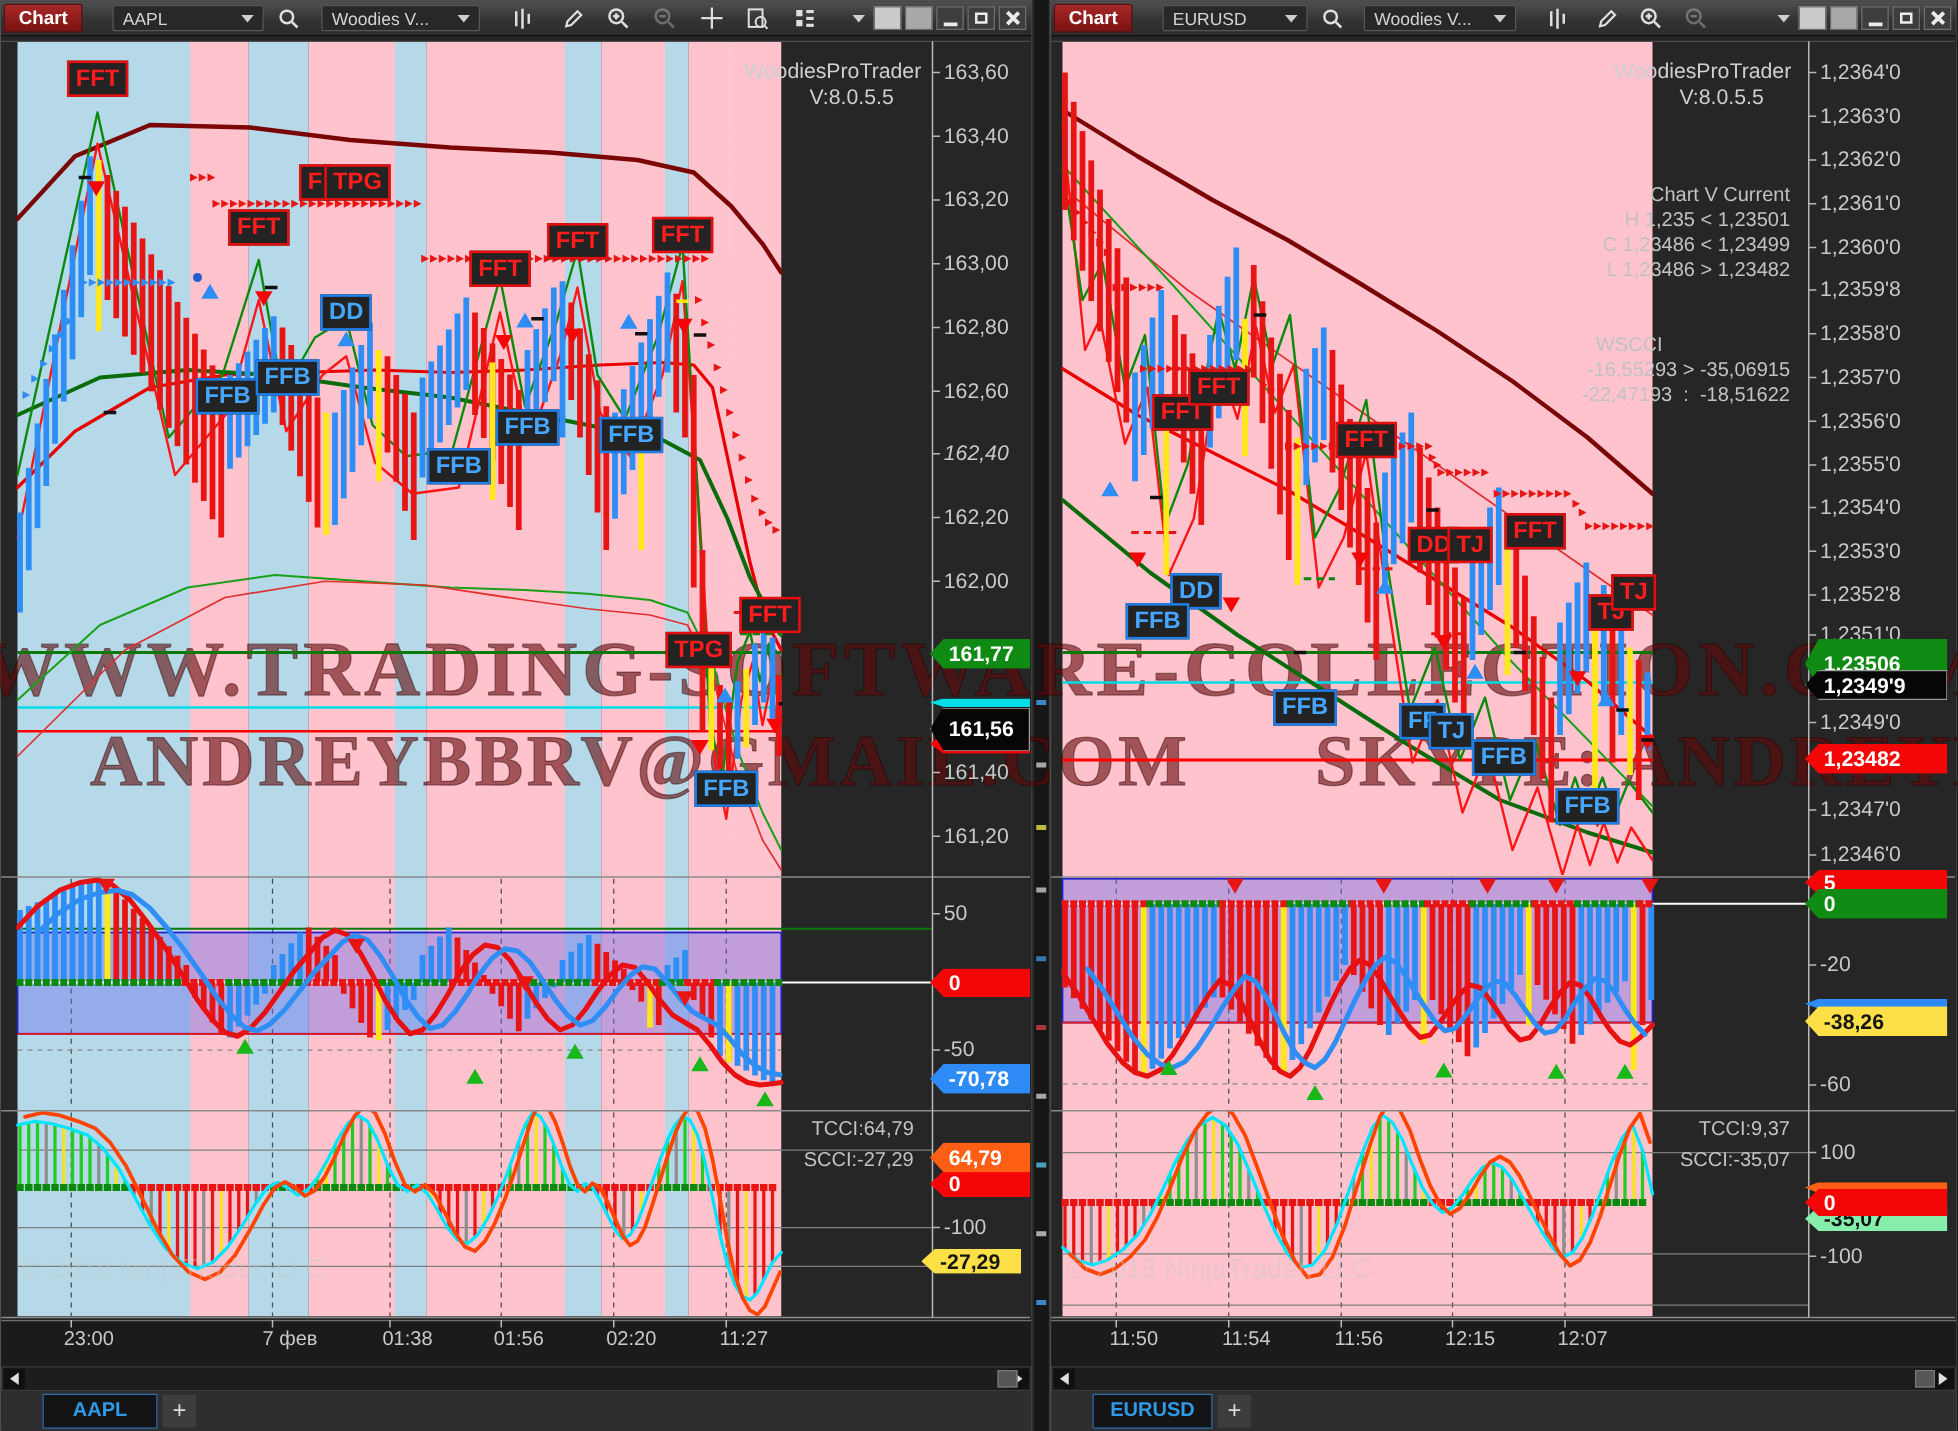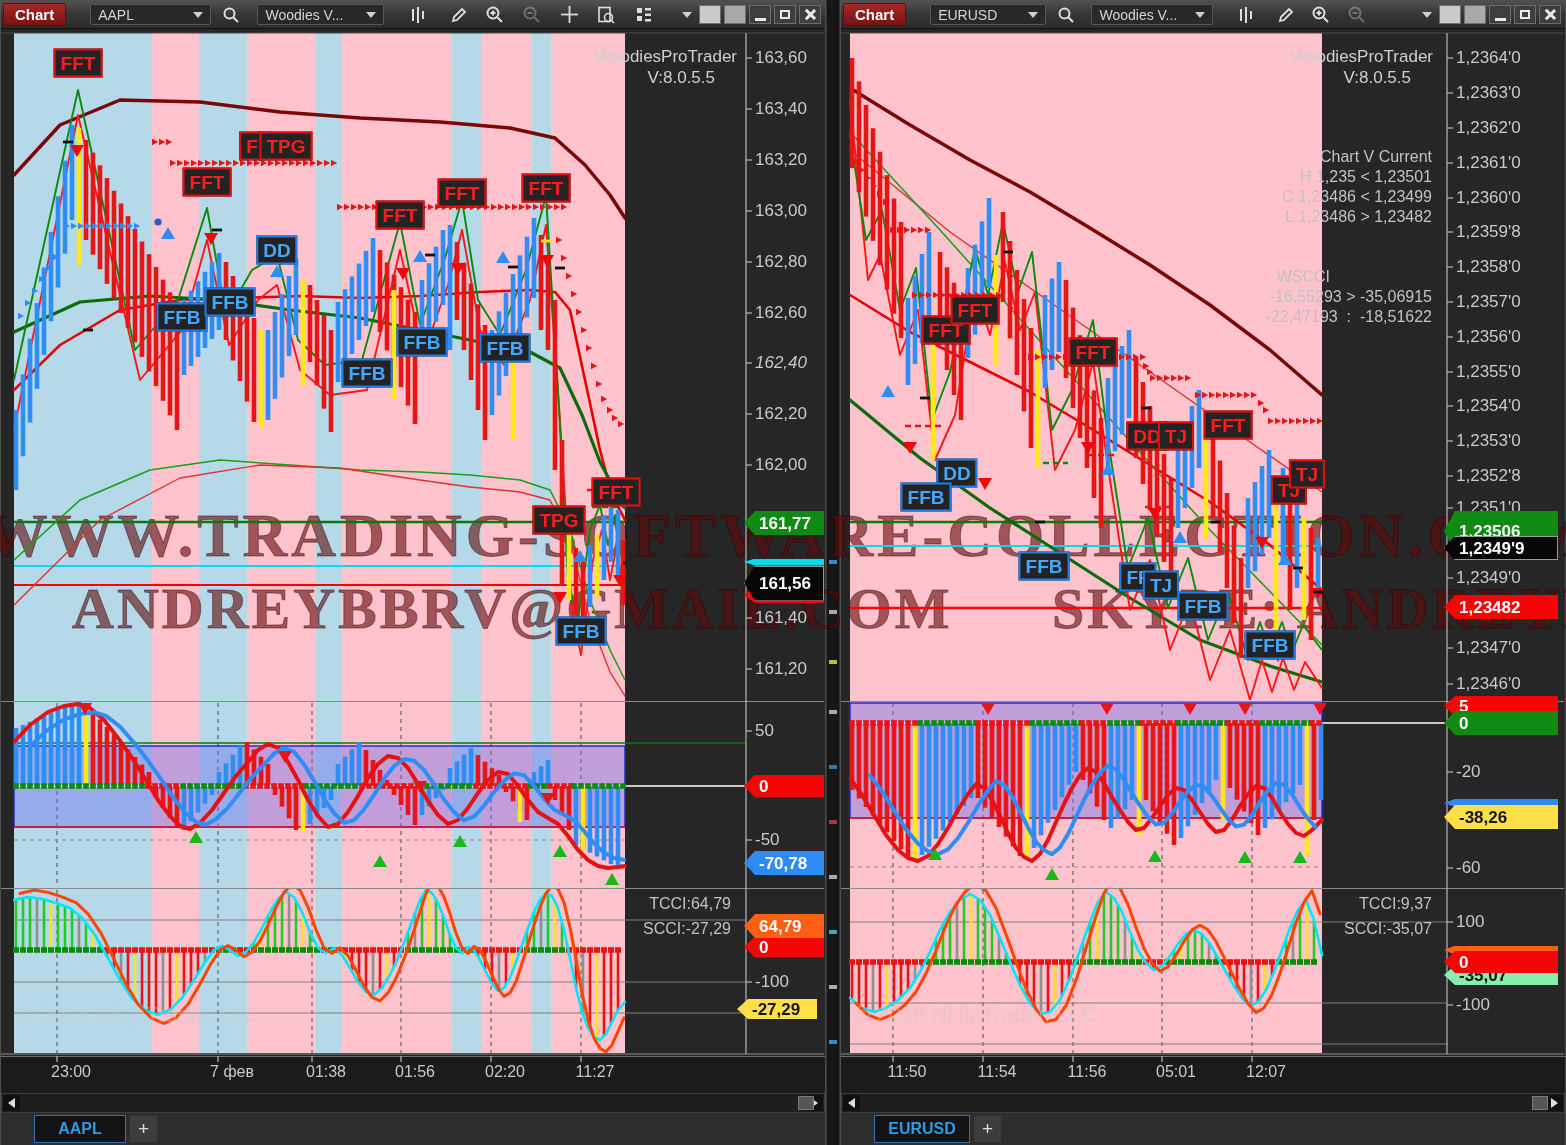--- a/index.html
+++ b/index.html
@@ -1492,21 +1492,21 @@
       <div class="ticklabel" style="left:1456px;top:578px;">1,2349'0</div>
       <div class="ticklabel" style="left:1456px;top:648px;">1,2347'0</div>
       <div class="ticklabel" style="left:1456px;top:684px;">1,2346'0</div>
       <div class="ticklabel" style="left:1456px;top:772px;">-20</div>
       <div class="ticklabel" style="left:1456px;top:868px;">-60</div>
       <div class="ticklabel" style="left:1456px;top:922px;">100</div>
       <div class="ticklabel" style="left:1456px;top:1005px;">-100</div>
       <div class="timelabel" style="left:907px;top:1072px;">11:50</div>
       <div class="timelabel" style="left:997px;top:1072px;">11:54</div>
       <div class="timelabel" style="left:1087px;top:1072px;">11:56</div>
-      <div class="timelabel" style="left:1176px;top:1072px;">05:01</div>
+      <div class="timelabel" style="left:1176px;top:1072px;">12:15</div>
       <div class="timelabel" style="left:1266px;top:1072px;">12:07</div>
       <div class="badge bg-red" style="left:1444px;top:696px;width:114px;height:20px;">5</div>
       <div class="badge bg-green" style="left:1444px;top:711px;width:114px;height:24px;">0</div>
       <div class="badge bg-blue" style="left:1444px;top:799px;width:114px;height:8px;"></div>
       <div class="badge bg-yellow" style="left:1444px;top:805px;width:114px;height:24px;">-38,26</div>
       <div class="badge bg-green" style="left:1444px;top:511px;width:114px;height:40px;">1,23506</div>
       <div class="badge bg-black" style="left:1444px;top:536px;width:114px;height:24px;">1,2349'9</div>
       <div class="badge bg-red" style="left:1444px;top:595px;width:114px;height:24px;">1,23482</div>
       <div class="badge bg-orange" style="left:1444px;top:945.5px;width:114px;height:9px;"></div>
       <div class="badge bg-gray" style="left:1444px;top:965px;width:114px;height:20px;">-35,07</div>

